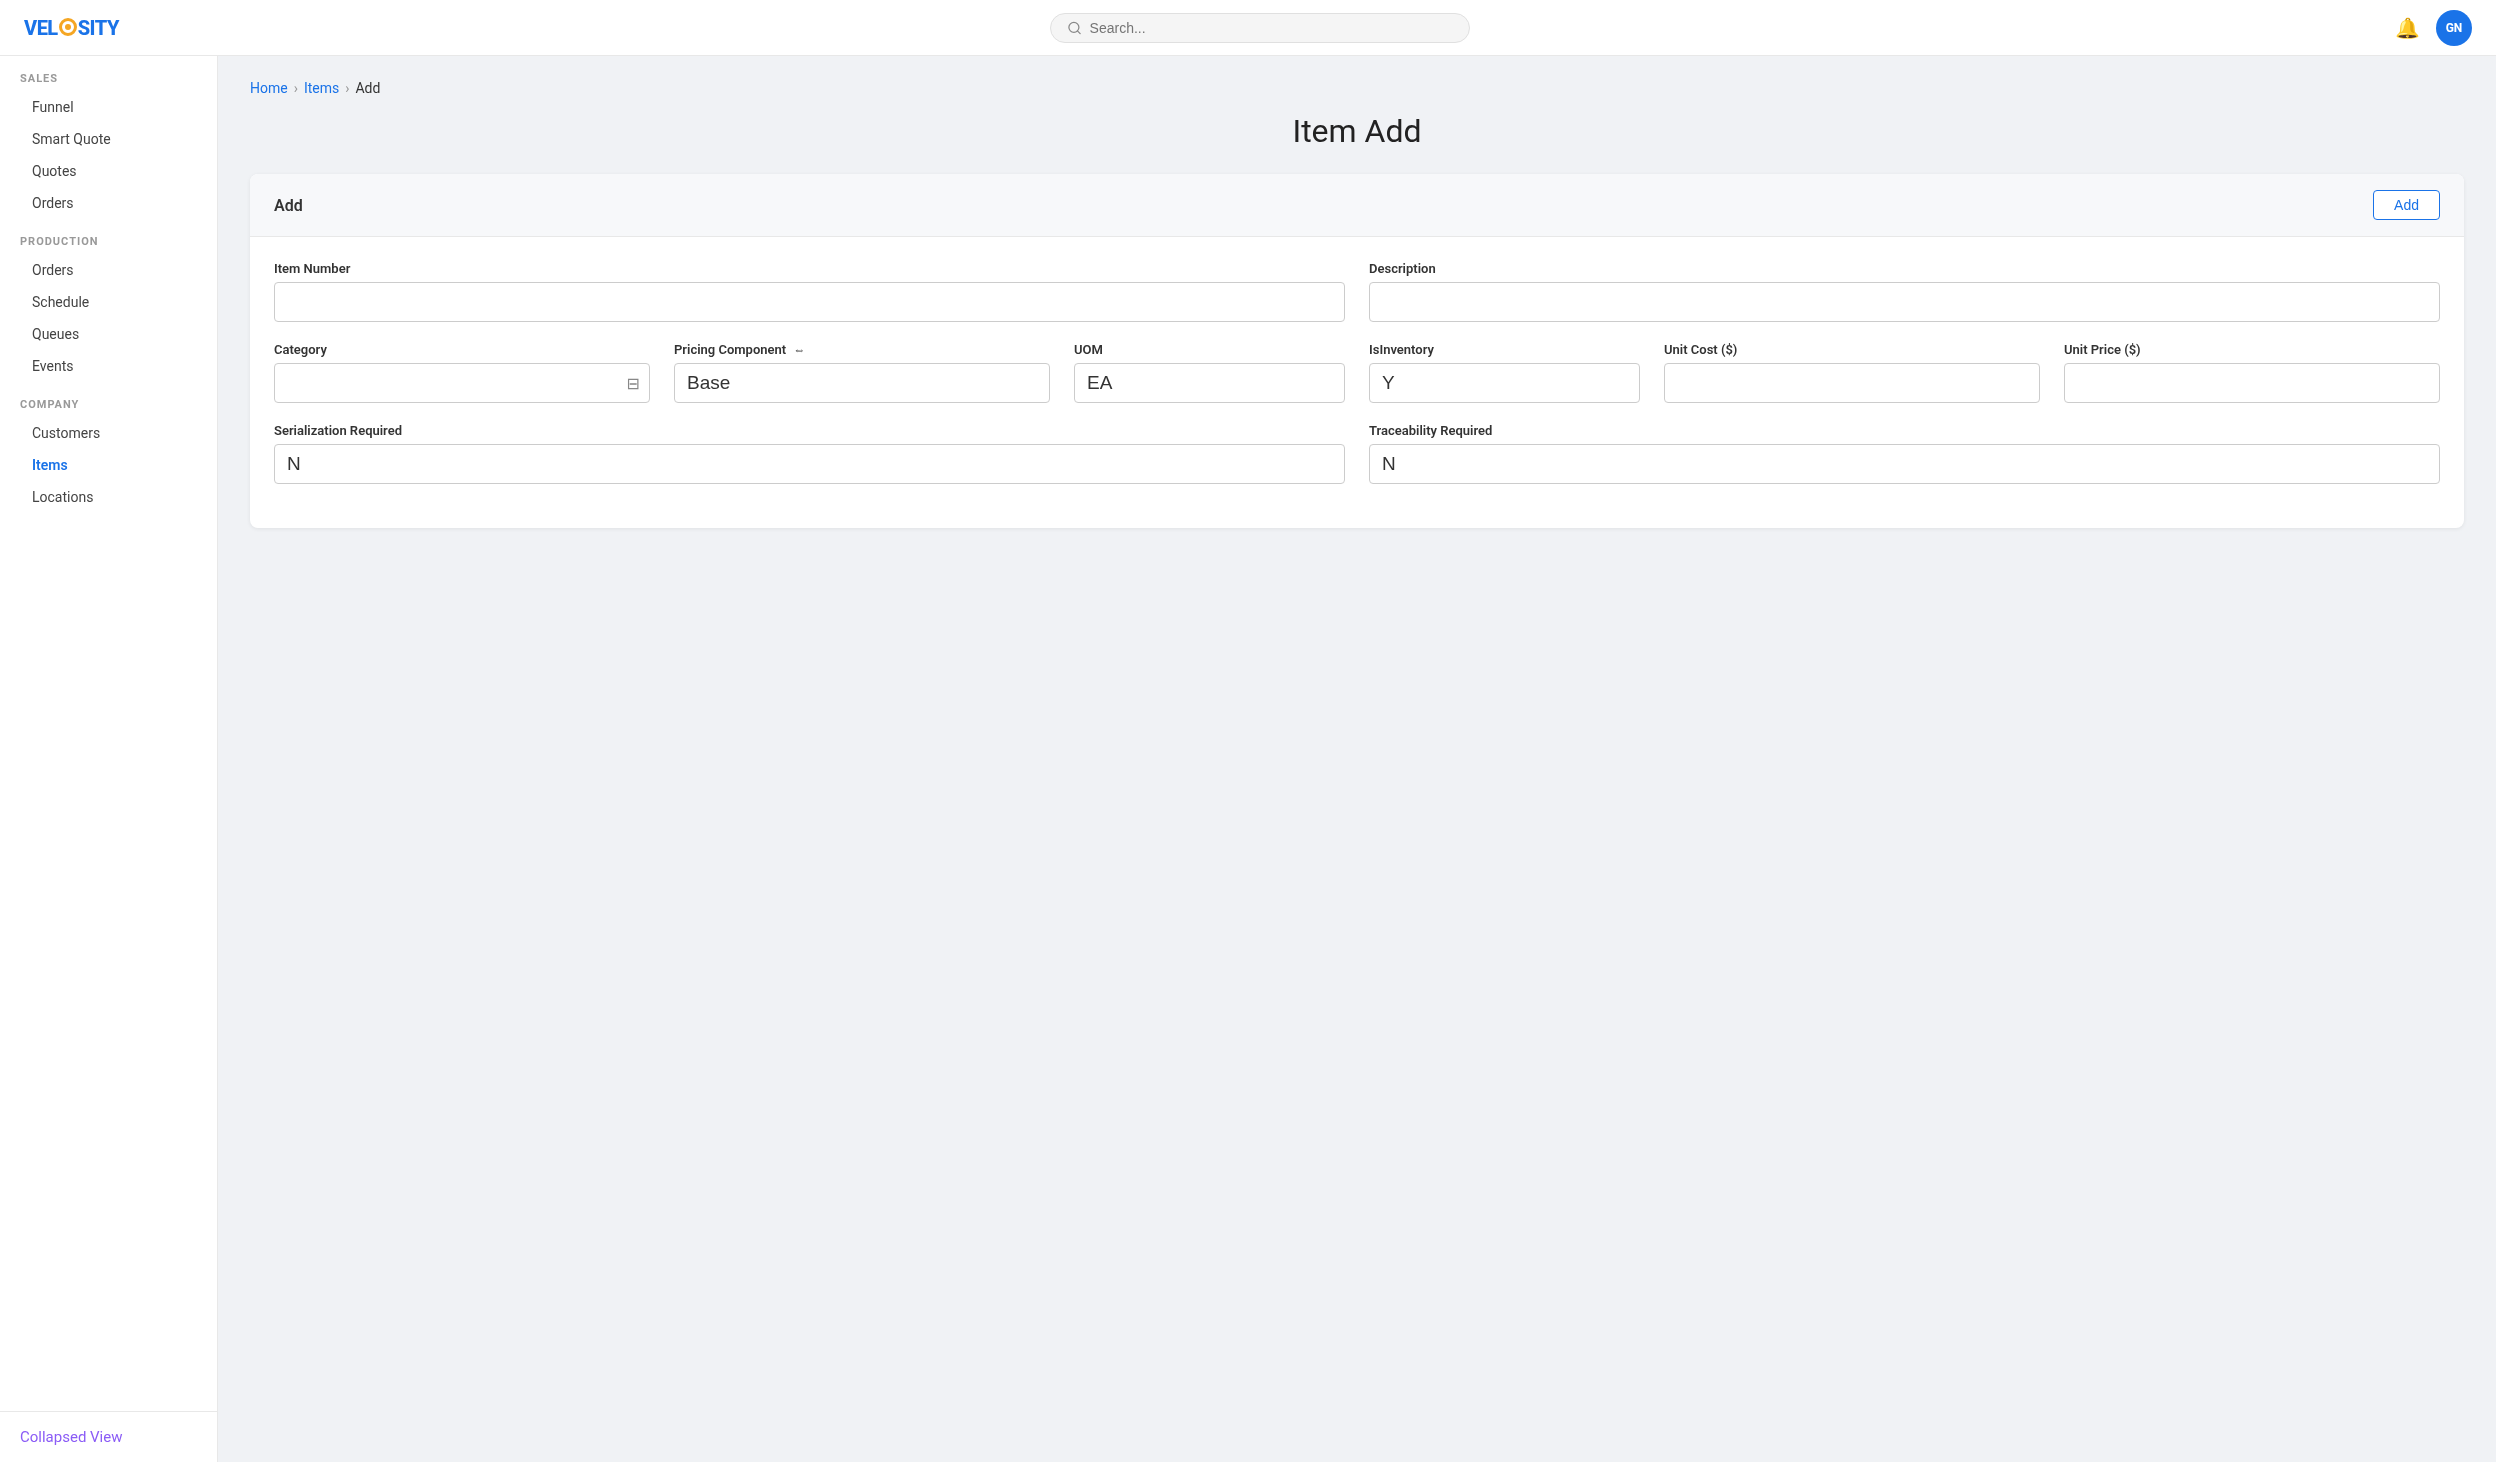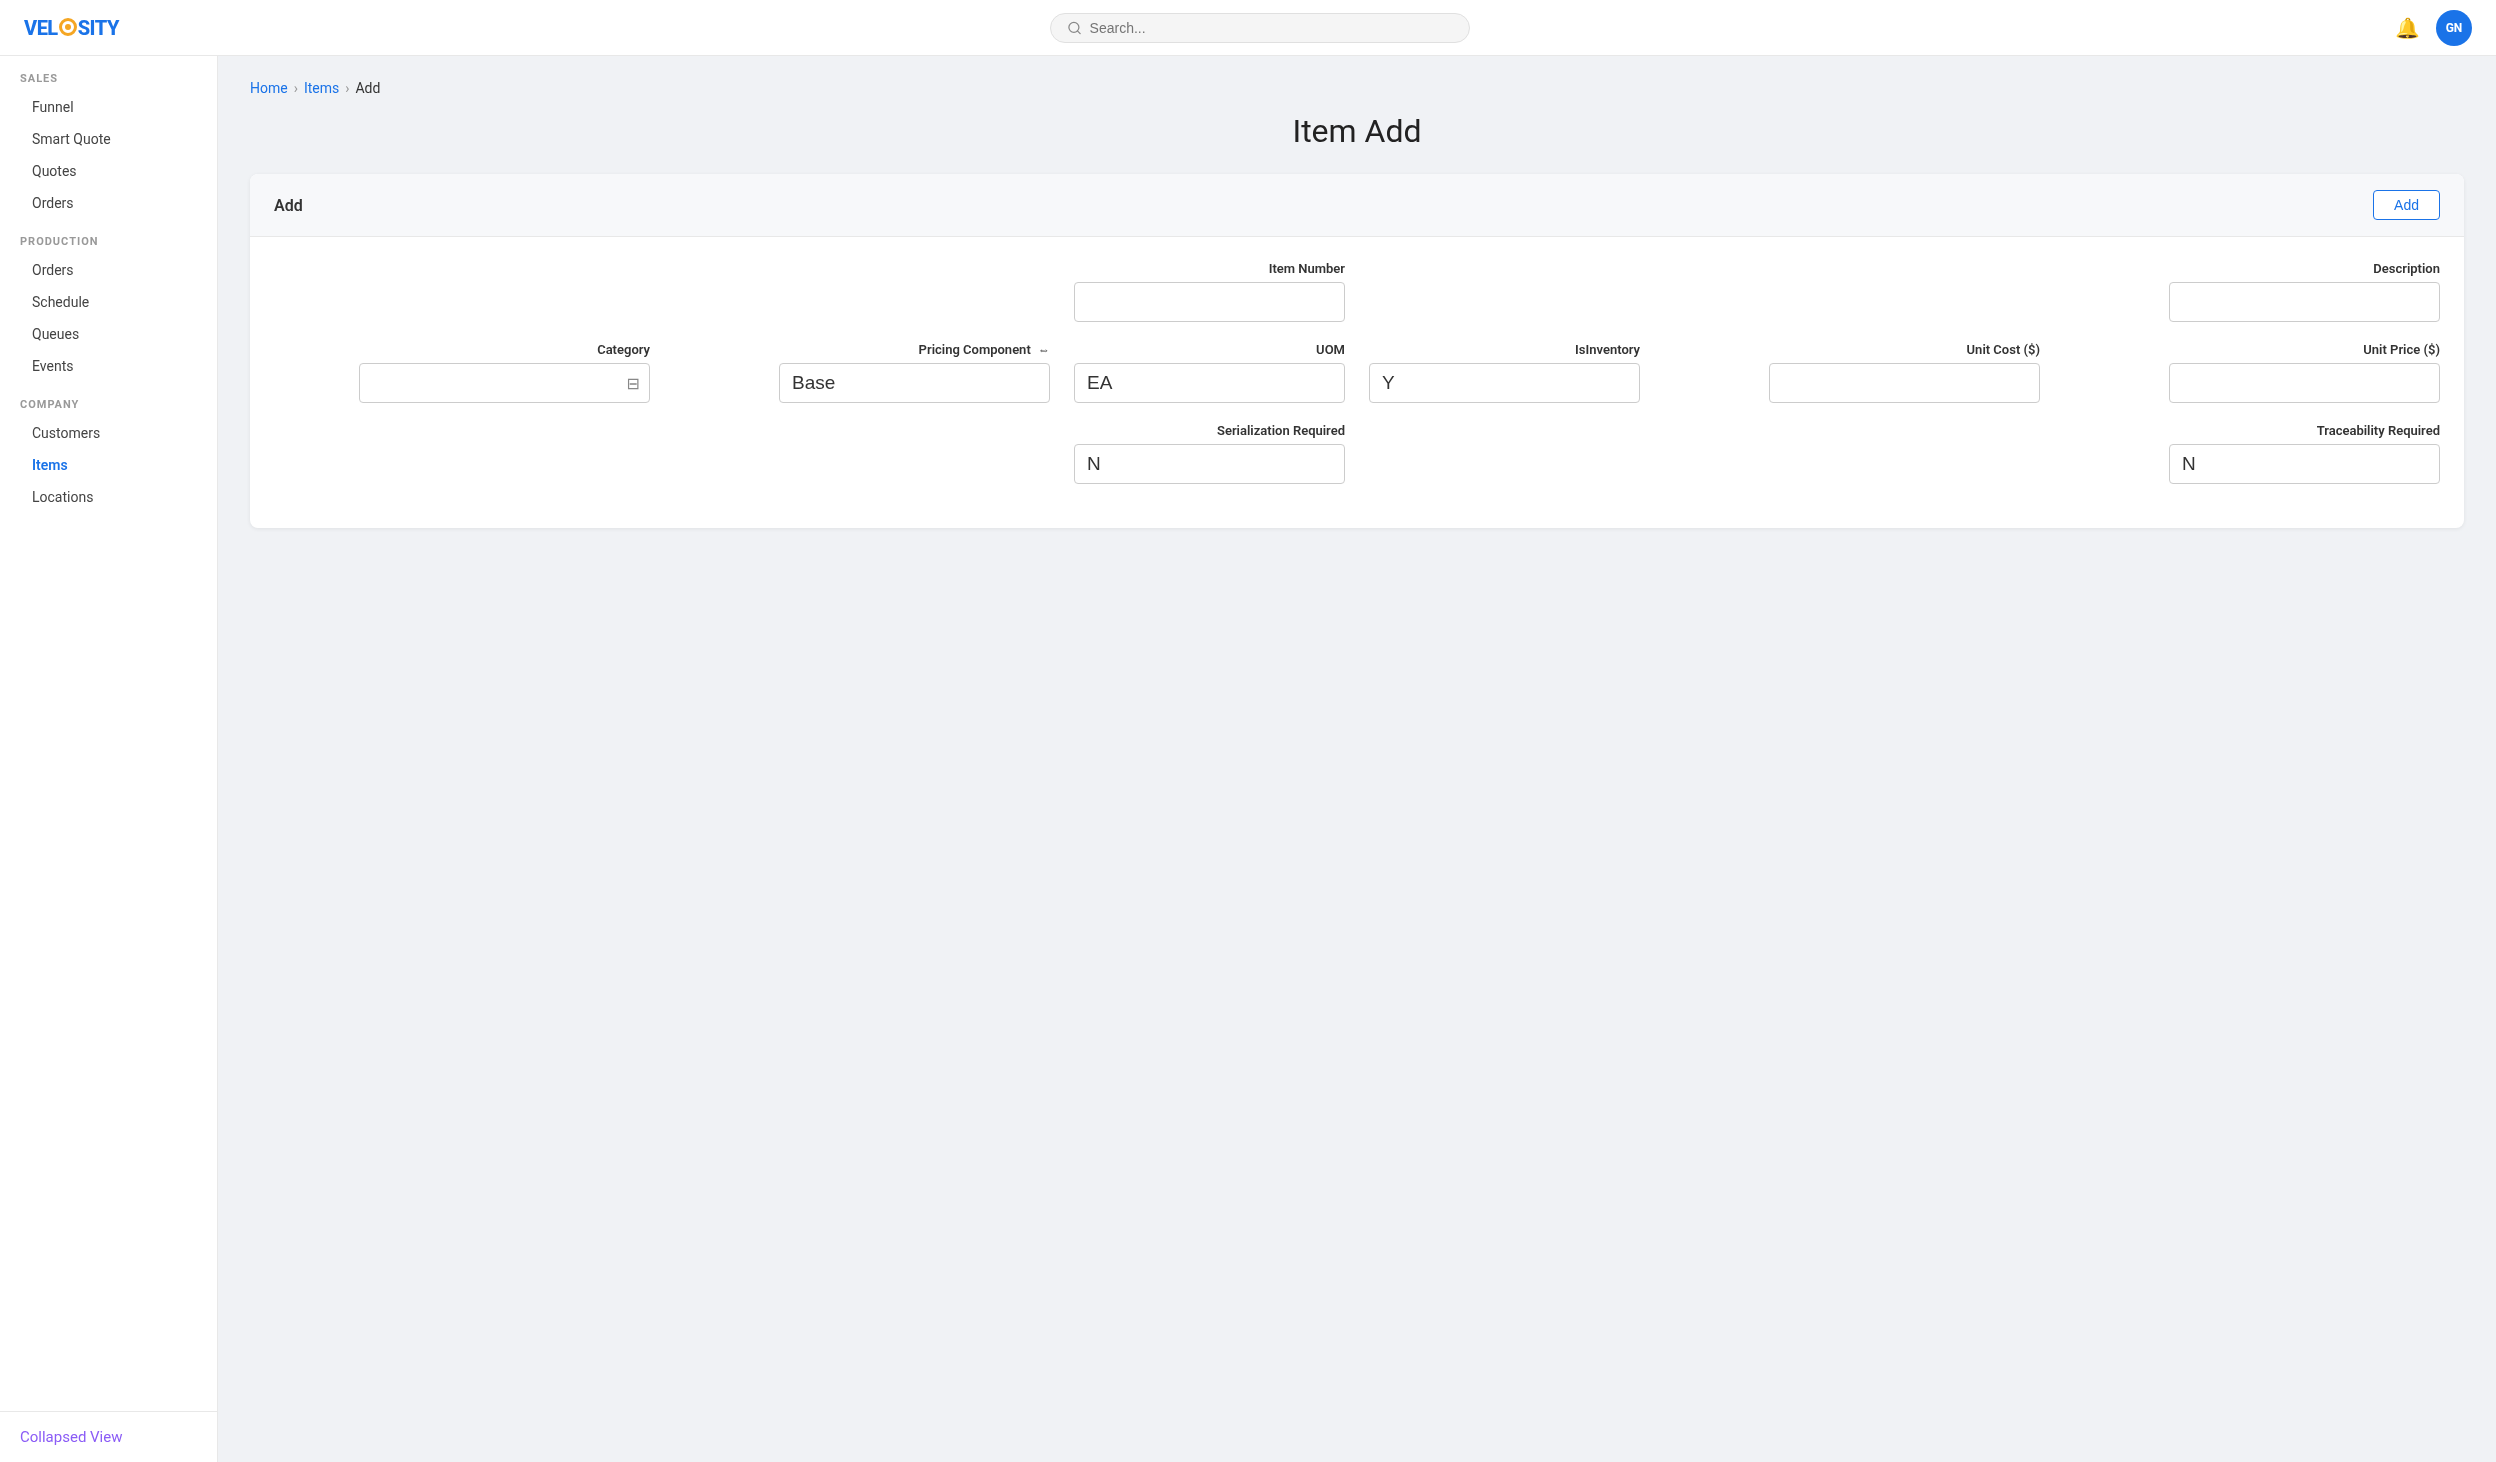--- a/index.html
+++ b/index.html
@@ -32,21 +32,21 @@
 
     
     .form-card { background: #fff; border-radius: 8px; overflow: hidden; box-shadow: 0 1px 4px rgba(0,0,0,0.07); }
     .form-card-header { display: flex; align-items: center; justify-content: space-between; padding: 16px 24px; background: #f7f8fa; border-bottom: 1px solid #e8e8e8; }
     .form-card-header-title { font-size: 16px; font-weight: 600; color: #333; }
     .btn-add { background: #fff; border: 1px solid #1a73e8; color: #1a73e8; border-radius: 4px; padding: 6px 20px; font-size: 14px; cursor: pointer; font-weight: 500; }
 
     
     .form-body { padding: 24px; }
     .form-row { display: flex; gap: 24px; margin-bottom: 20px; }
-    .form-group { display: flex; flex-direction: column; gap: 6px; flex: 1; align-items: flex-end; }
+    .form-group { display: flex; flex-direction: column; gap: 6px; flex: 1; }
     .form-group label { font-size: 13px; font-weight: 600; color: #333; }
     .form-group input { border: 1px solid #ccc; border-radius: 4px; padding: 8px 12px; font-size: 19px; color: #333; outline: none; background: #fff; }
     .form-group.w-full { flex: 2; }
     .form-group.w-xs { flex: 0.5; }
 
     
     .input-with-icon { position: relative; }
     .input-with-icon input { width: 100%; padding-right: 32px; }
     .input-icon { position: absolute; right: 10px; top: 50%; transform: translateY(-50%); color: #888; font-size: 16px; pointer-events: none; }
 

